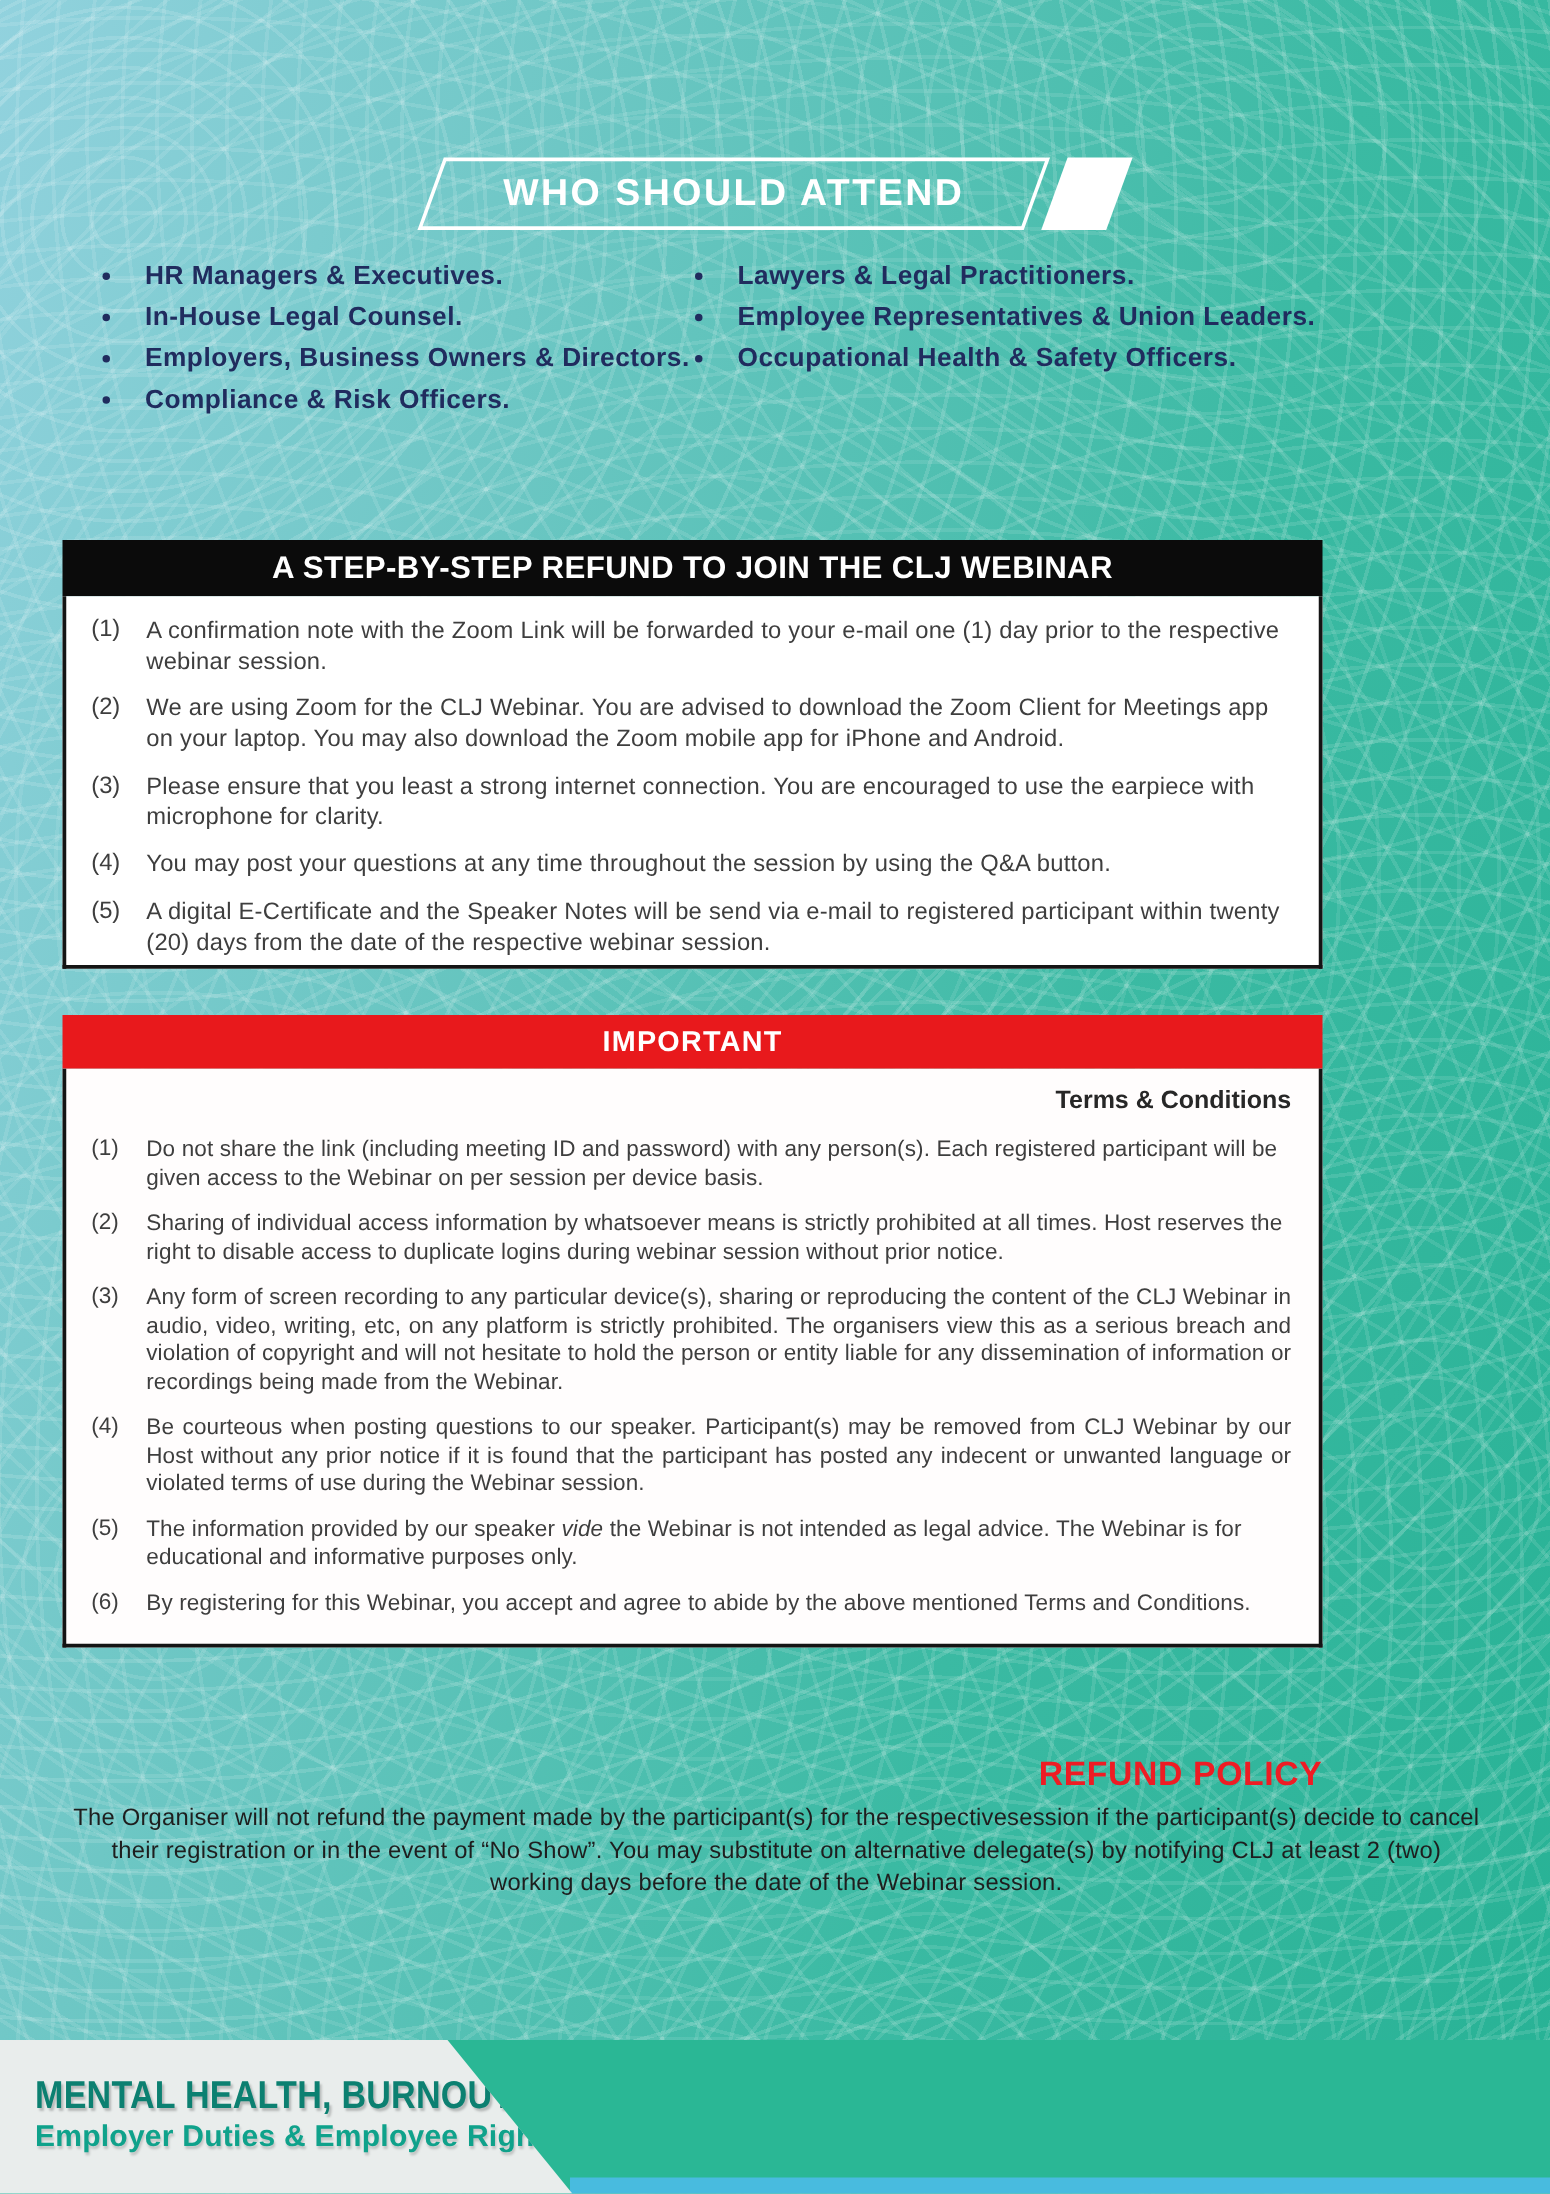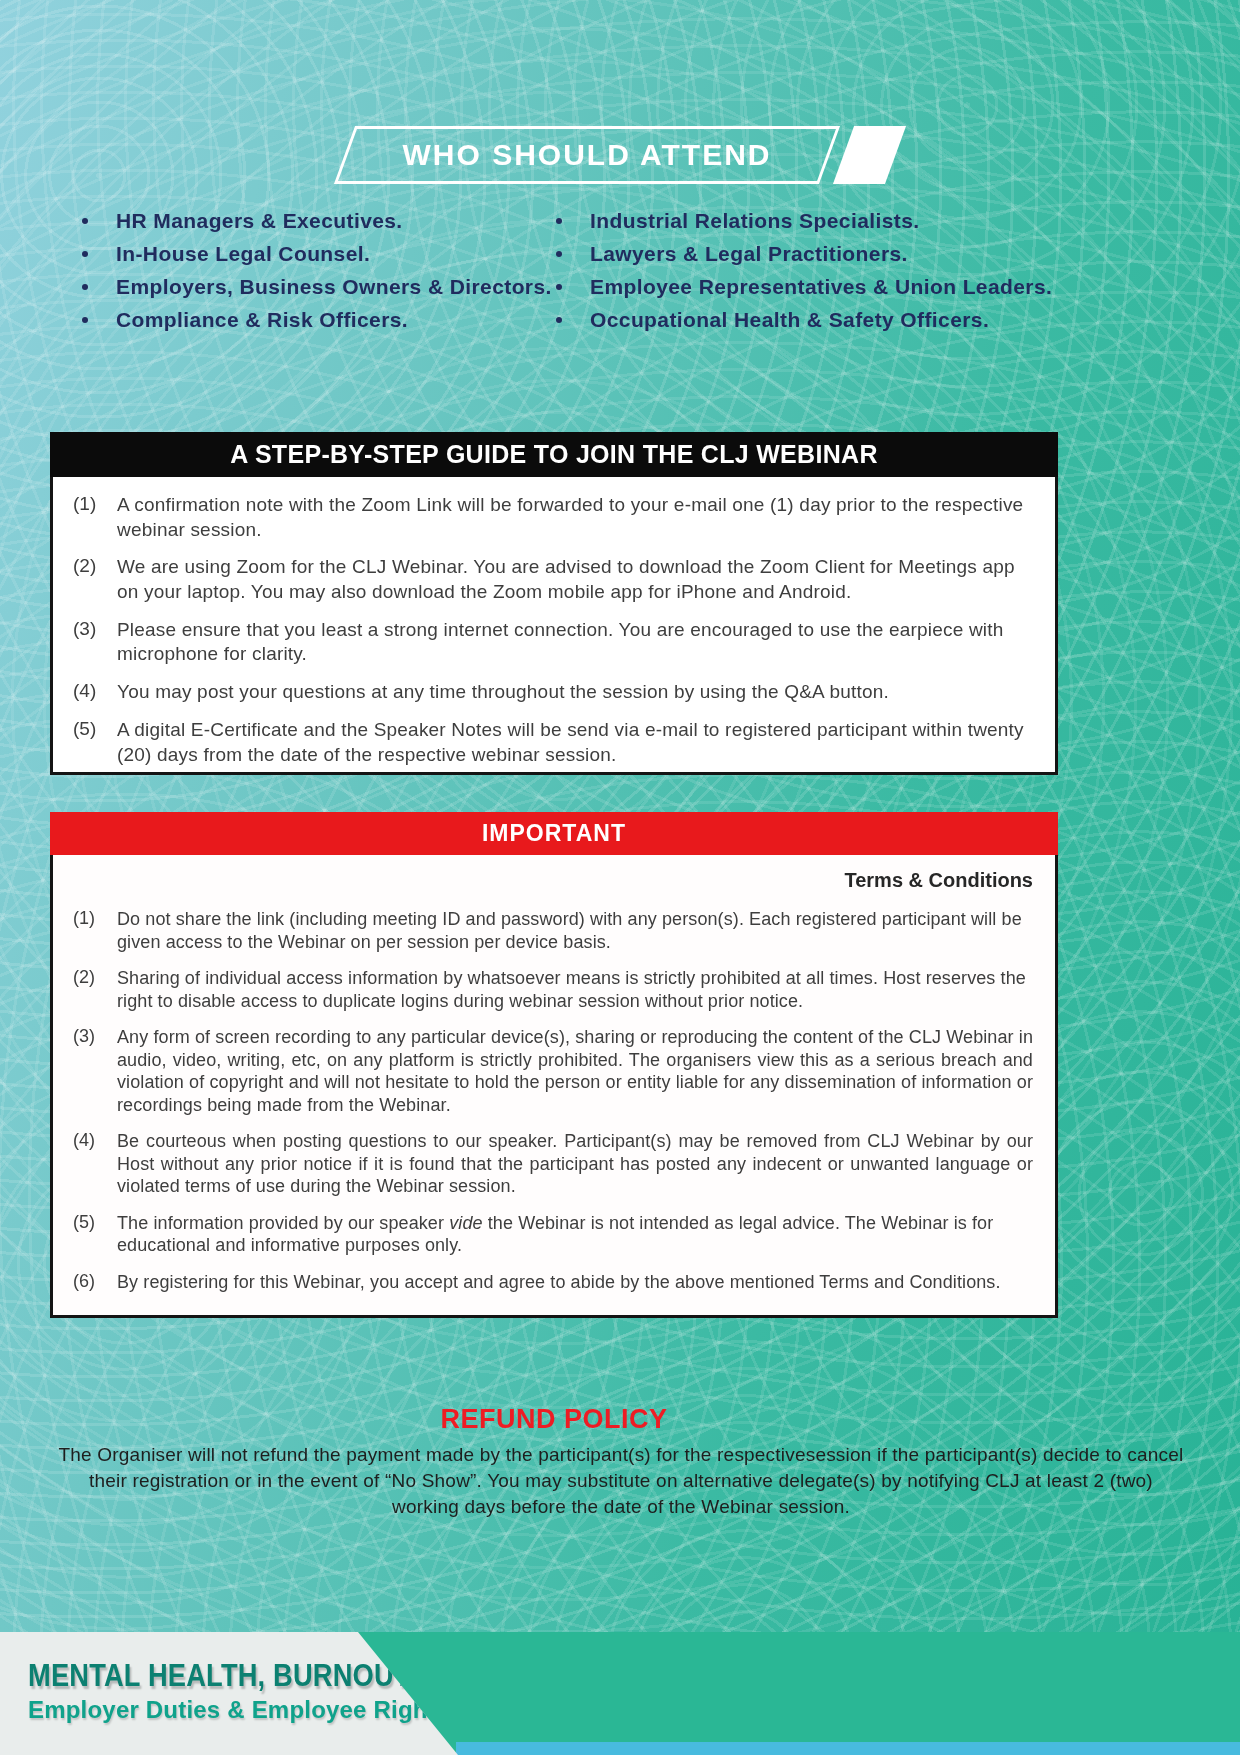--- a/index.html
+++ b/index.html
@@ -87,21 +87,21 @@
     margin-bottom: 16px;
   }
   .terms-body .num-item { margin-bottom: 14px; }
   .terms-body .num-item .num { font-size: 18px; }
   .terms-body .num-item .txt { font-size: 18px; line-height: 1.25; letter-spacing: .1px; }
   .num-item.justify .txt { text-align: justify; }
   .txt em { font-style: italic; text-align: right; }
 
   
   .refund-section { position: absolute; top: 1404px; left: 50px; width: 1008px; z-index: 2; text-align: center; }
-  .refund-title { color: #ee1c24; font-size: 27px; font-weight: 800; letter-spacing: .5px; }
+  .refund-title { color: #ee1c24; font-size: 27px; font-weight: 800; letter-spacing: .5px; text-align: right; }
   .refund-body {
     position: absolute; top: 1442px; left: 57px; width: 1128px; z-index: 2;
     text-align: center; color: #1e1e1e; font-size: 19px; line-height: 1.38; letter-spacing: .2px;
   }
 
   
   .footer { position: absolute; left: 0; bottom: 0; width: 1240px; height: 123px; background: #2ab795; z-index: 3; }
   .footer-strip {
     position: absolute; left: 456px; right: 0; bottom: 0; height: 13px;
     background: #48bbdf; z-index: 1;
@@ -153,39 +153,35 @@
           <span>Employers, Business Owners &amp; Directors.</span>
         </li>
       <li>
           <span class="dot"></span>
           <span>Compliance &amp; Risk Officers.</span>
         </li>
     </ul>
     <ul class="attend-col right">
       <li>
           <span class="dot"></span>
-          <span>Industrial Relations Specialists.</span>
-        </li>
-      <li>
-          <span class="dot"></span>
           <span>Lawyers &amp; Legal Practitioners.</span>
         </li>
       <li>
           <span class="dot"></span>
           <span>Employee Representatives &amp; Union Leaders.</span>
         </li>
       <li>
           <span class="dot"></span>
           <span>Occupational Health &amp; Safety Officers.</span>
         </li>
     </ul>
   </div>
 
   <section class="guide-section">
-    <div class="bar-header">A STEP-BY-STEP GUIDE TO JOIN THE CLJ WEBINAR</div>
+    <div class="bar-header">A STEP-BY-STEP REFUND TO JOIN THE CLJ WEBINAR</div>
     <div class="white-box guide-body">
       <div class="num-item">
         <span class="num">(1)</span>
         <span class="txt">A confirmation note with the Zoom Link will be forwarded to your e-mail one (1) day prior to the respective webinar session.</span>
       </div>
       <div class="num-item">
         <span class="num">(2)</span>
         <span class="txt">We are using Zoom for the CLJ Webinar. You are advised to download the Zoom Client for Meetings app on your laptop. You may also download the Zoom mobile app for iPhone and Android.</span>
       </div>
       <div class="num-item">

